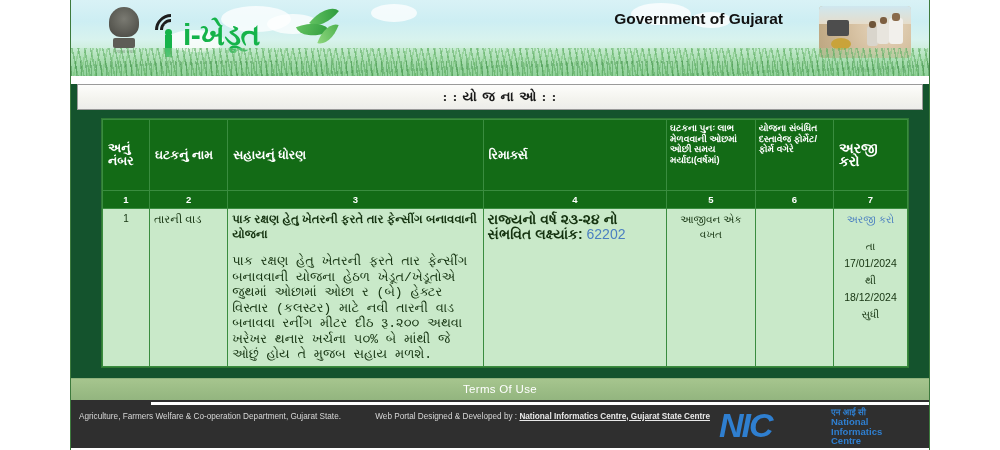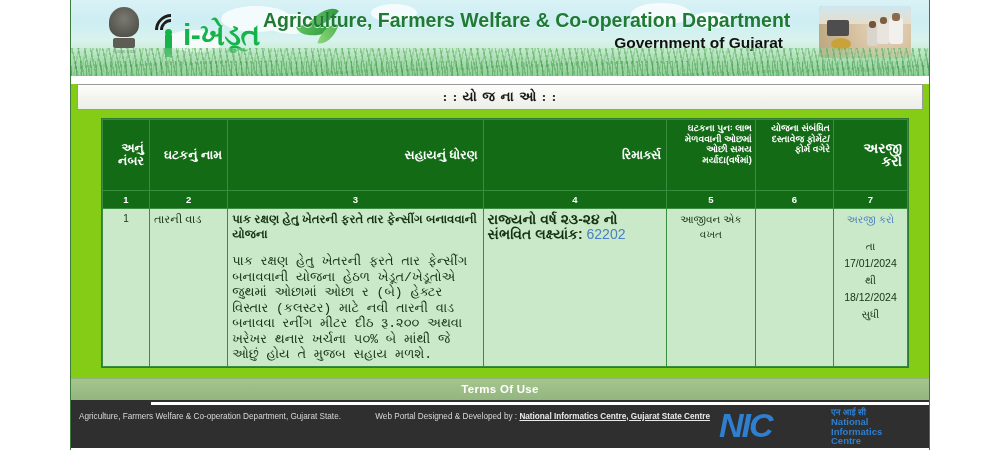--- a/index.html
+++ b/index.html
@@ -194,21 +194,21 @@
     font-size: 6px;
     color: #3b6b48;
     white-space: nowrap;
     letter-spacing: .3px;
   }
 
   
   .content-wrap {
     position: relative;
     padding: 0;
-    background: #84cc16;
+    background: #14532d;
   }
   .titlebar-outer {
     margin: 8px 6px 0 6px;
     border: 1px solid #9a9a9a;
     background: linear-gradient(to bottom, #fdfdfb 0%, #f4f4ef 55%, #ededea 100%);
     height: 26px;
     box-sizing: border-box;
   }
   .titlebar-text {
     text-align: center;
@@ -236,21 +236,21 @@
   table.sch th, table.sch td {
     border: 1px solid #3a8c3f;
     vertical-align: top;
     padding: 3px 4px;
   }
   thead tr.hrow th {
     background: #136b16;
     color: #ffffff;
     font-size: 12.5px;
     font-weight: bold;
-    text-align: right;
+    text-align: left;
     vertical-align: middle;
     height: 62px;
     line-height: 13px;
     padding: 4px 5px;
   }
   thead tr.hrow th.small {
     font-size: 9.2px;
     line-height: 10.5px;
     padding: 3px 3px;
     vertical-align: top;
@@ -311,21 +311,21 @@
     margin: 10px 0 0 0;
     height: 21px;
     background: linear-gradient(to bottom, #a6c58e 0%, #9cbd86 50%, #93b57f 100%);
     border-top: 1px solid #8fb37c;
     text-align: center;
   }
   .terms-bar a {
     display: inline-block;
     line-height: 21px;
     font-size: 11.5px;
-    font-weight: bold;
+    font-weight: normal;
     color: #ffffff;
     text-decoration: none;
     letter-spacing: .3px;
   }
 
   
   .footer {
     position: relative;
     background: #2f2f2f;
     height: 48px;
@@ -415,21 +415,20 @@
 
     <div class="brand-guj">i-ખેડૂત</div>
 
     <div class="leaf-group">
       <div class="leaf lf1"></div>
       <div class="leaf lf2"></div>
       <div class="leaf lf3"></div>
     </div>
 
     <div class="title-block">
-      <div class="title-1">Agriculture, Farmers Welfare &amp; Co-operation Department</div>
       <div class="title-2">Government of Gujarat</div>
     </div>
 
     <div class="photo">
       <div class="p-sky"></div>
       <div class="p-obj1"></div>
       <div class="p-obj2"></div>
       <div class="p-person pp3"></div>
       <div class="p-person pp2"></div>
       <div class="p-person pp1"></div>

